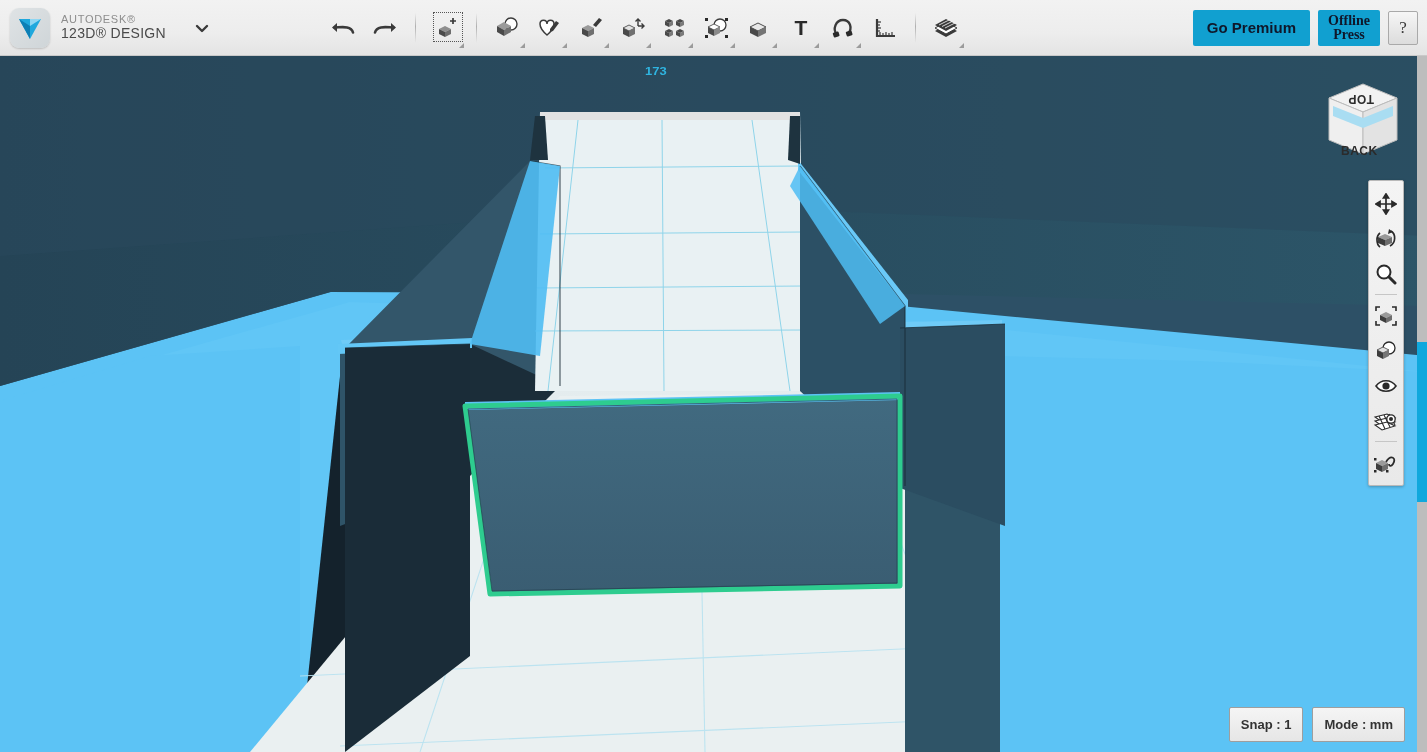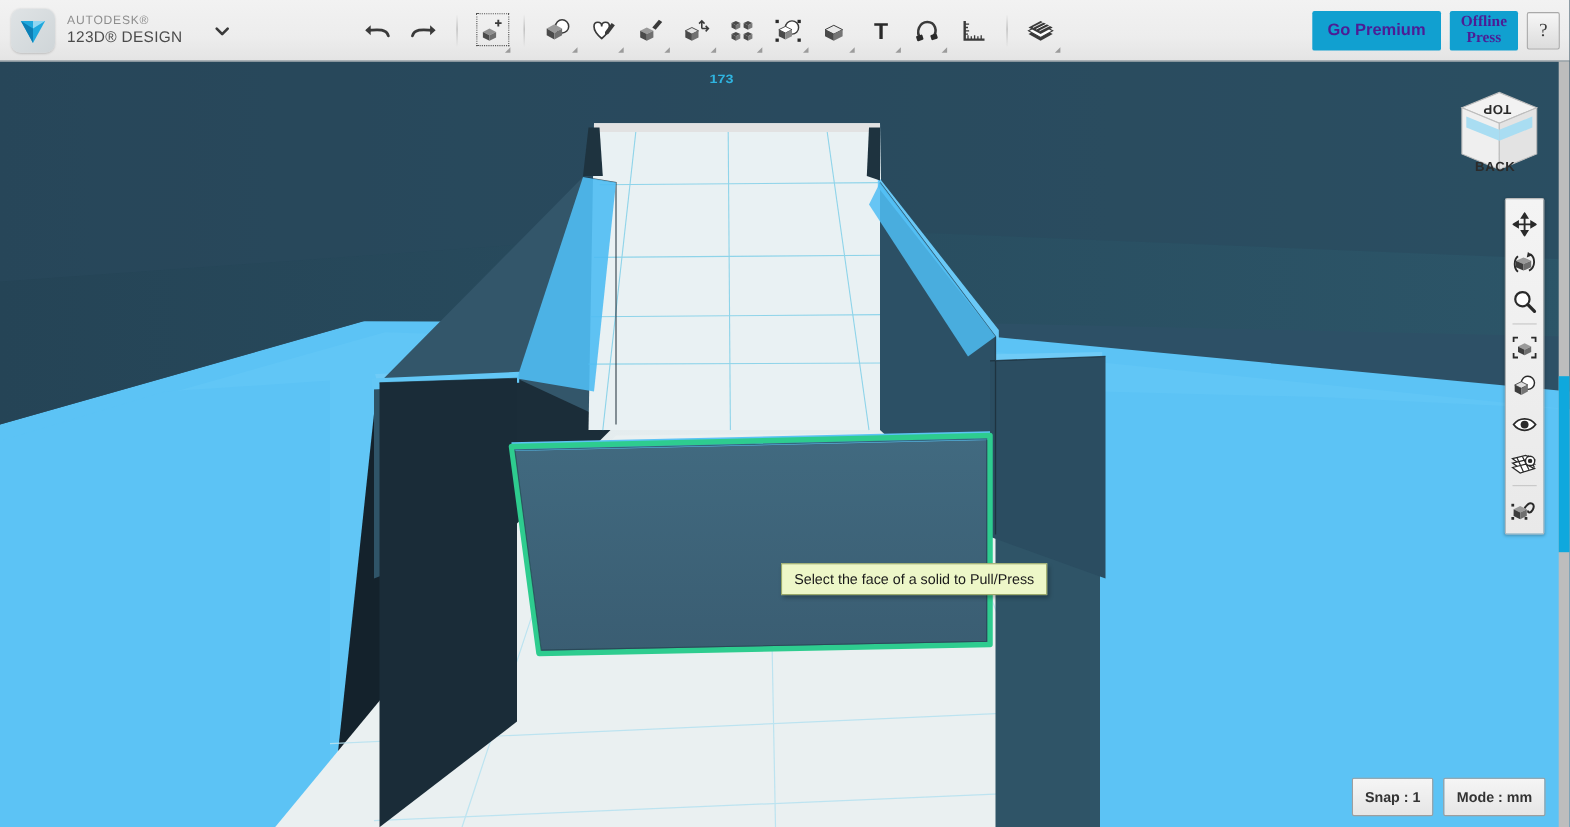--- a/index.html
+++ b/index.html
@@ -46,21 +46,21 @@
     border-bottom:5px solid #9b9b9b;
   }
   .sep {
     width:1px; height:30px; margin:0 9px;
     background:linear-gradient(to bottom, rgba(180,180,180,0) 0%, #b0b0b0 45%, rgba(180,180,180,0) 100%);
   }
   .spacer { flex:1; }
 
   .pillbtn {
     height:36px; padding:0 14px; margin-right:8px;
-    background:#11a0d0; color:#4c1d95; border:none; border-radius:2px;
+    background:#11a0d0; color:#0f172a; border:none; border-radius:2px;
     font-size:15px; font-weight:bold; cursor:pointer;
     display:flex; align-items:center; justify-content:center;
     font-family:"Liberation Sans", sans-serif;
   }
   .pillbtn.two-line { line-height:1.0; flex-direction:column; font-size:14px; padding:0 10px;font-family:Liberation Serif, serif; }
   .helpbtn {
     width:30px; height:34px; margin-right:9px;
     background:linear-gradient(to bottom,#f6f6f6,#dcdcdc);
     border:1px solid #a9a9a9; border-radius:2px;
     font-size:17px; color:#3a3a3a; cursor:pointer;
@@ -432,21 +432,20 @@
 
       <path d="M470 288 L530 105 L560 110 L540 300 Z" fill="#4fbdf3" opacity=".9"></path>
       <path d="M800 110 L905 250 L880 268 L790 130 Z" fill="#4fbdf3" opacity=".85"></path>
 
       <path d="M535 60 L545 60 L548 104 L530 104 Z" fill="#1e333f"></path>
       <path d="M790 60 L800 60 L800 108 L788 104 Z" fill="#1e333f"></path>
     </svg>
 
     <div id="dimlabel">173</div>
 
-    <div id="tooltip">Select the face of a solid to Pull/Press</div>
 
     <div id="viewcube">
       <svg width="86" height="92" viewBox="0 0 86 92">
 
         <polygon points="12,26 46,12 80,26 46,40" fill="#f2f2f2" stroke="#bdbdbd" stroke-width="1"></polygon>
 
         <polygon points="12,26 46,40 46,82 12,68" fill="#efefef" stroke="#bdbdbd" stroke-width="1"></polygon>
 
         <polygon points="46,40 80,26 80,68 46,82" fill="#e3e3e3" stroke="#bdbdbd" stroke-width="1"></polygon>
 

